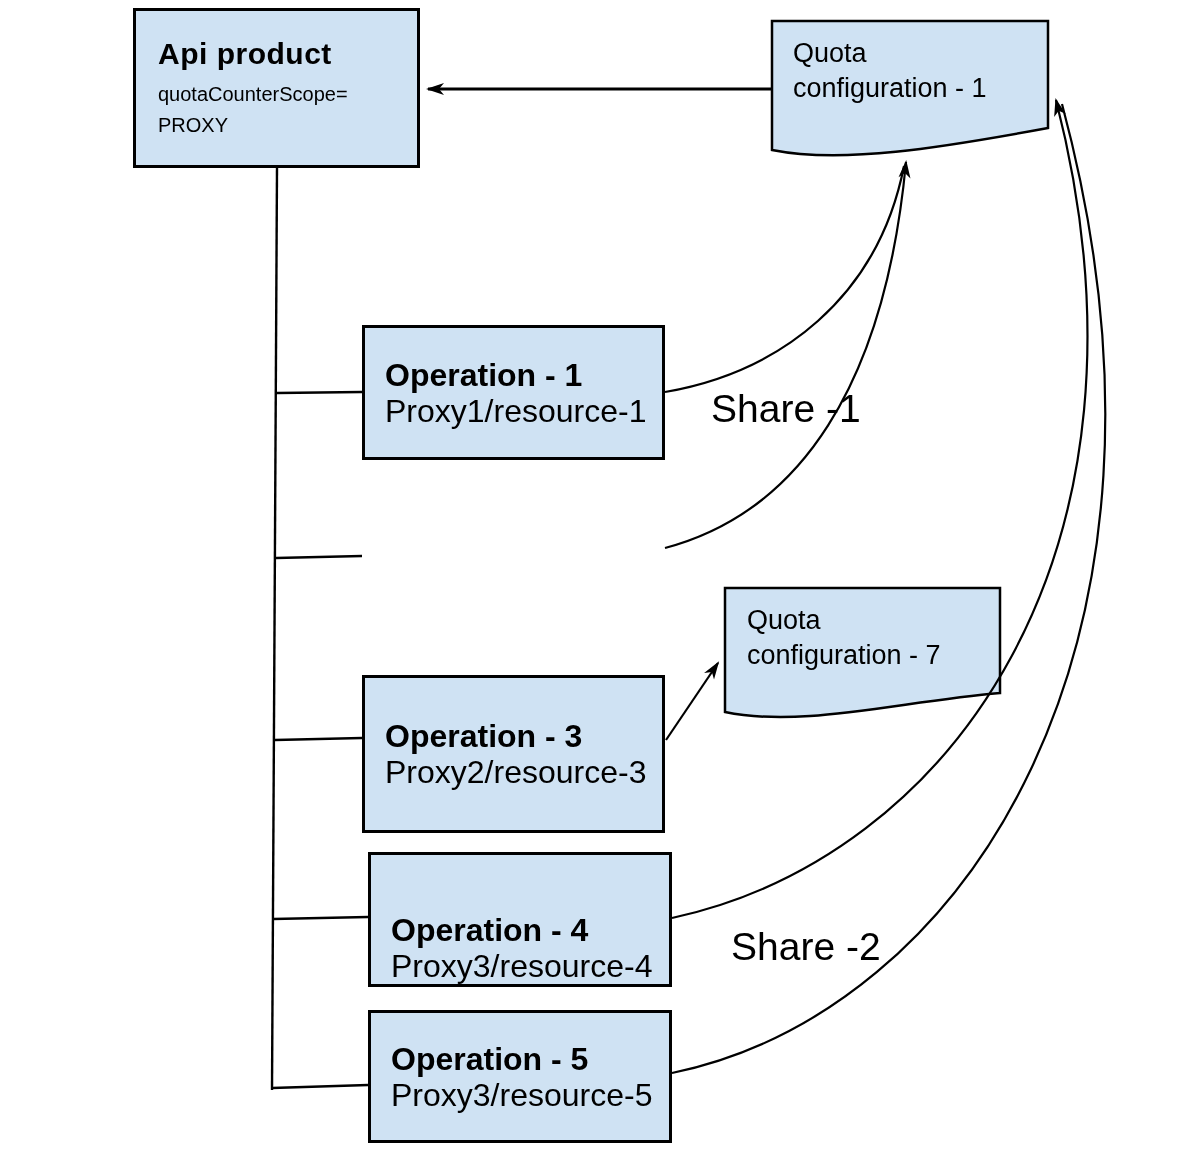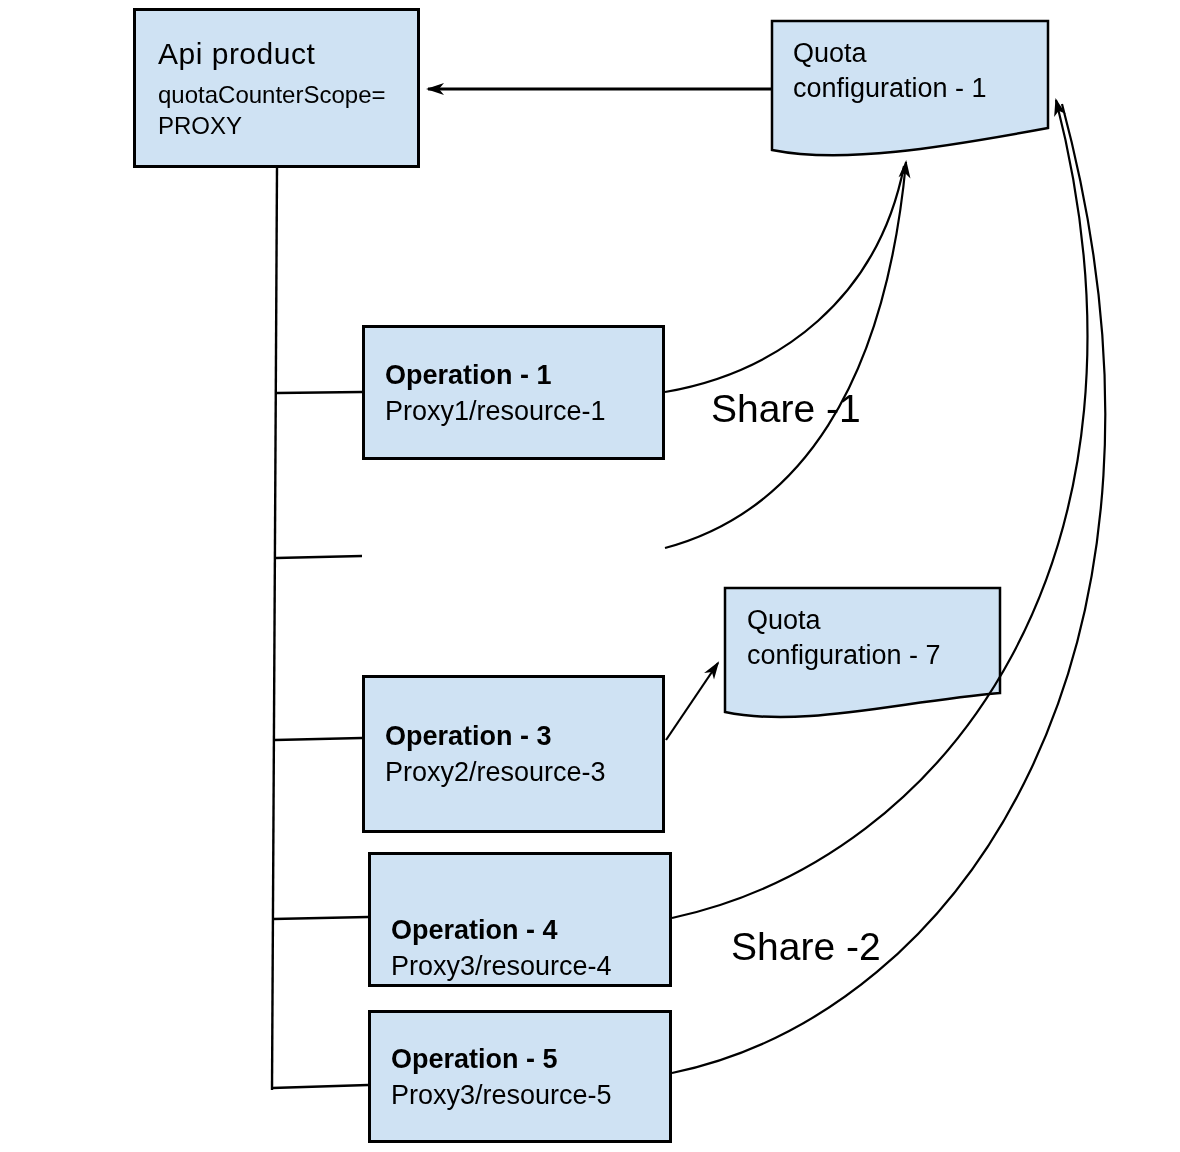--- a/index.html
+++ b/index.html
@@ -6,25 +6,25 @@
   body { font-family: "Liberation Sans", "DejaVu Sans", sans-serif; color:#000; }
   .canvas { position:relative; width:1180px; height:1152px; background:var(--bg,#ffffff); overflow:hidden; }
   .canvas svg { position:absolute; left:0; top:0; }
   .node {
     position:absolute;
     background:var(--shape-fill,#cfe2f3);
     border:3px solid var(--stroke,#000);
     box-sizing:border-box;
   }
   .api-box { padding:26px 8px 0 22px; }
-  .api-box .title { font-size:30px; font-weight:normal; letter-spacing:.5px; margin-bottom:8px; }
-  .api-box .sub  { font-size:24px; line-height:31px; }
+  .api-box .title { font-size:30px; font-weight:bold; letter-spacing:.5px; margin-bottom:8px; }
+  .api-box .sub  { font-size:20px; line-height:31px; }
   .op-box {
     display:flex; flex-direction:column; justify-content:center;
-    padding-left:20px; font-size:27px; line-height:36px;
+    padding-left:20px; font-size:32px; line-height:36px;
   }
   .op-box .op-title { font-weight:bold; }
   .doc-text { position:absolute; font-size:27px; line-height:35px; }
   .share-label { position:absolute; font-size:39px; white-space:nowrap; }
 </style>
 </head>
 <body>
 
 <div class="canvas">
 

